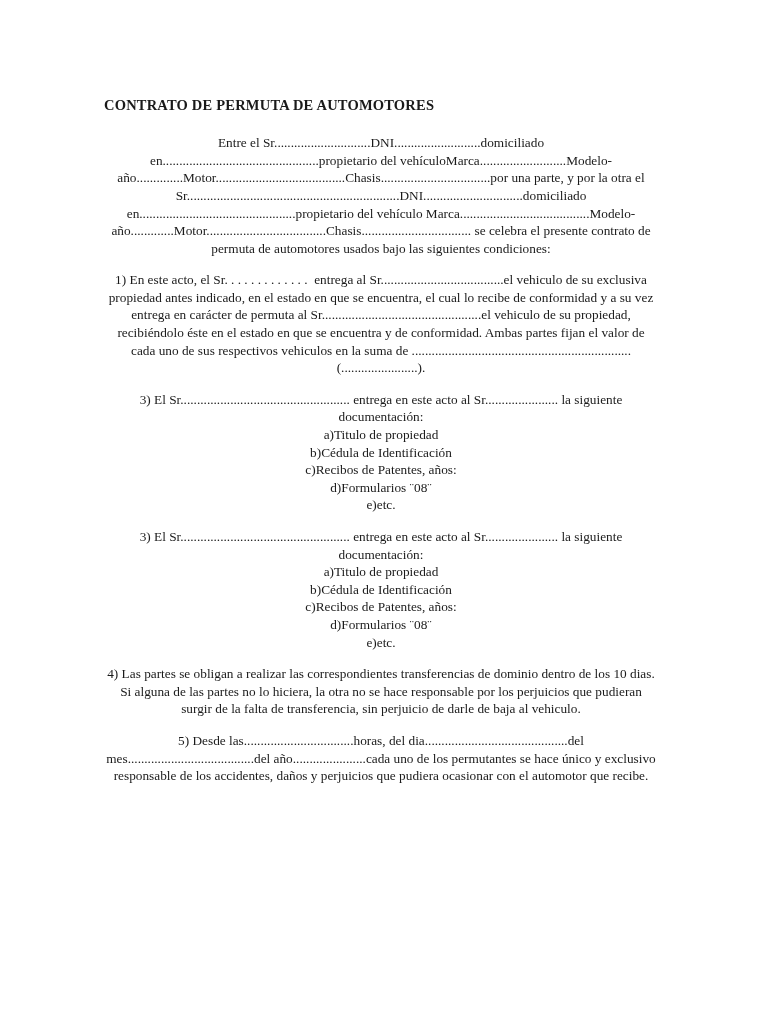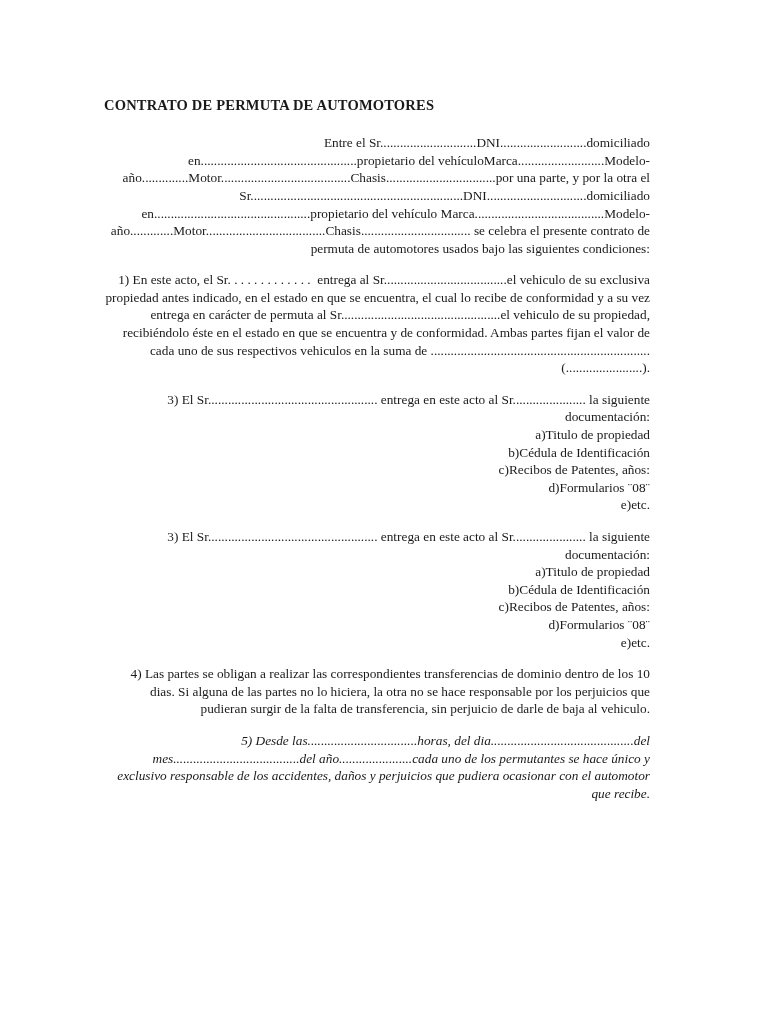--- a/index.html
+++ b/index.html
@@ -30,27 +30,27 @@
   .doc-title {
     font-size: 14.5px;
     font-weight: bold;
     letter-spacing: 0.2px;
     margin: 0 0 20px 0;
     line-height: 1.25;
   }
   .para {
     font-size: 13.3px;
     line-height: 17.6px;
-    margin: 0 12px 14px 0;
-    text-align: right;
+    margin: 0 4px 14px 0;
+    text-align: center;
     white-space: pre-wrap;
     word-wrap: break-word;
     hyphens: none;
   }
-  .para:last-child { margin-bottom: 0; font-style: italic; }
+  .para:last-child { margin-bottom: 0; }
 </style>
 </head>
 <body>
 
 <div class="page">
   <div class="doc-body">
 
     <h1 class="doc-title">CONTRATO DE PERMUTA DE AUTOMOTORES</h1>
 
     <p class="para">Entre el Sr.............................DNI..........................domiciliado en...............................................propietario del vehículoMarca..........................Modelo-año..............Motor.......................................Chasis.................................por una parte, y por la otra el Sr................................................................DNI..............................domiciliado en...............................................propietario del vehículo Marca.......................................Modelo-año.............Motor....................................Chasis................................. se celebra el presente contrato de permuta de automotores usados bajo las siguientes condiciones:</p>

